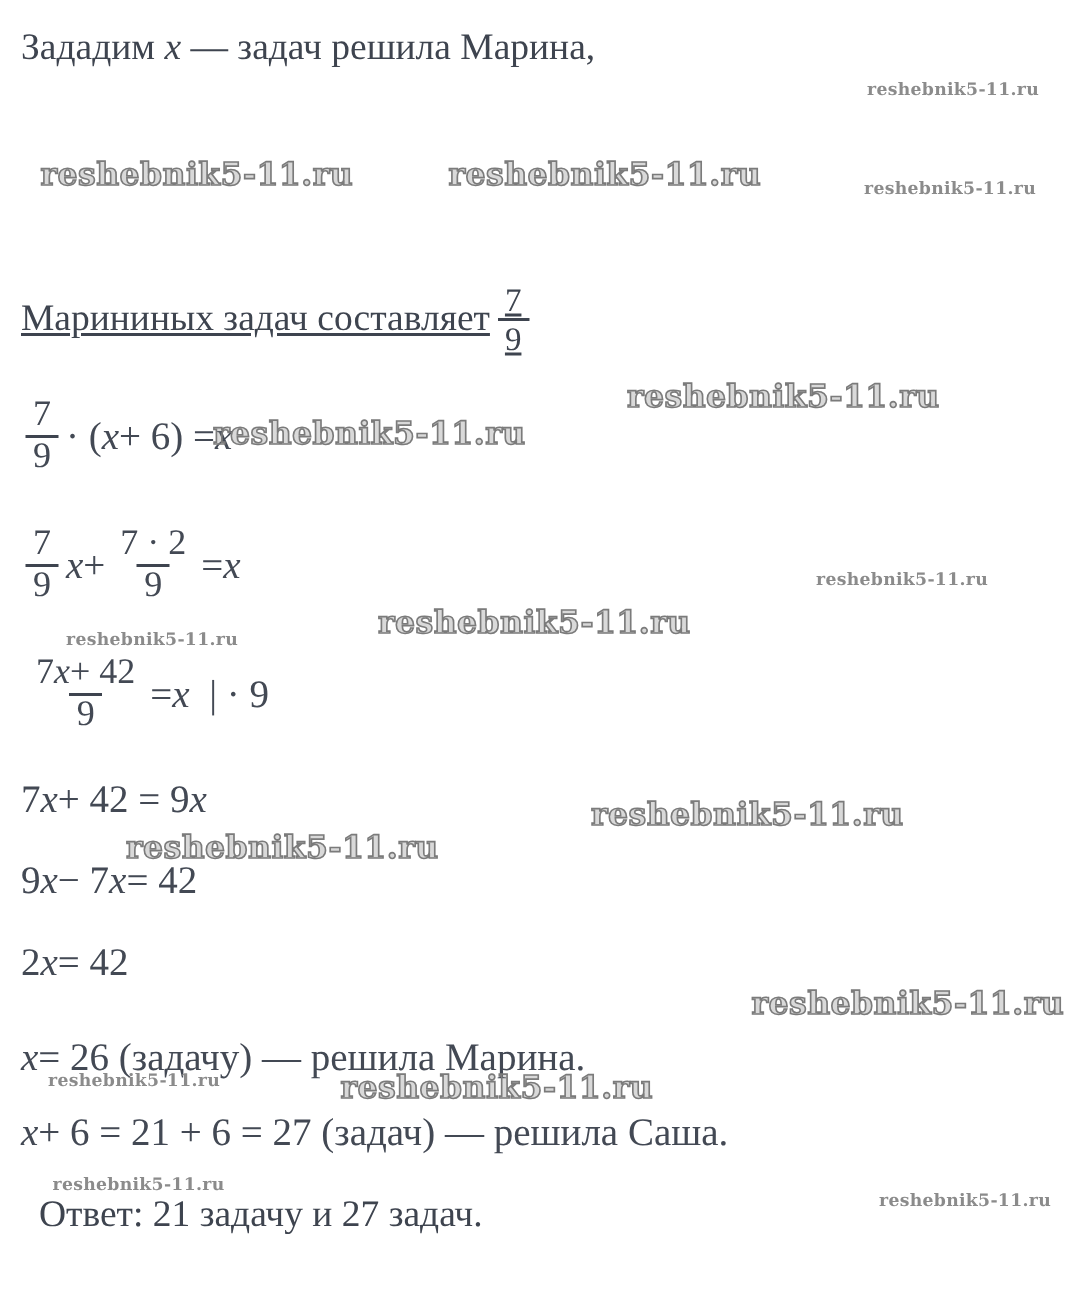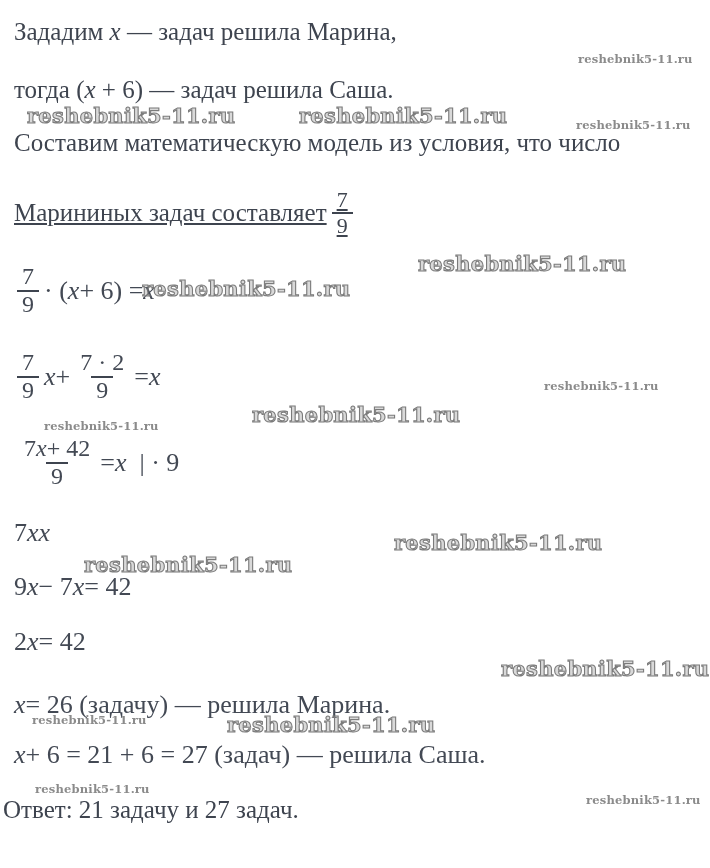--- a/index.html
+++ b/index.html
@@ -33,27 +33,25 @@
   }
 </style>
 </head>
 <body>
 
 <div id="page">
 
   <div class="abs txt" style="left:14px;top:18px;"><span>Зададим </span><span class="var">x</span><span> — задач решила Марина,</span></div>
   <span class="abs wm-sm" style="left:578px;top:52px;">reshebnik5-11.ru</span>
 
-  <div class="abs txt" style="left:14px;top:76px;"><span>тогда (</span><span class="var">x</span><span> + 6) — задач решила Саша.</span></div>
 
   <span class="abs wm-lg" style="left:27px;top:103px;">reshebnik5-11.ru</span>
   <span class="abs wm-lg" style="left:299px;top:103px;">reshebnik5-11.ru</span>
   <span class="abs wm-sm" style="left:576px;top:118px;">reshebnik5-11.ru</span>
 
-  <div class="abs txt" style="left:14px;top:129px;"><span>Составим математическую модель из условия, что число</span></div>
 
   <div class="abs txt" style="left:14px;top:178px;display:flex;align-items:center;height:70px;text-decoration:underline;">
       <span>Марининых задач составляет</span>
       <span class="frac">
         <span class="num">
           <span>7</span>
         </span>
         <span class="den">
           <span>9</span>
         </span>
@@ -117,20 +115,21 @@
         </span>
       </span>
       <span> = </span>
       <span class="var">x</span>
       <span> | · 9</span>
     </div>
 
   <div class="abs math" style="left:14px;top:518px;">
       <span>7</span>
       <span class="var">x</span>
+      <span> + 42 = 9</span>
       <span class="var">x</span>
     </div>
   <span class="abs wm-lg" style="left:394px;top:530px;">reshebnik5-11.ru</span>
   <span class="abs wm-lg" style="left:84px;top:552px;">reshebnik5-11.ru</span>
 
   <div class="abs math" style="left:14px;top:572px;">
       <span>9</span>
       <span class="var">x</span>
       <span> − 7</span>
       <span class="var">x</span>
@@ -152,15 +151,15 @@
   <span class="abs wm-lg" style="left:227px;top:712px;">reshebnik5-11.ru</span>
 
   <div class="abs math" style="left:14px;top:740px;">
       <span class="var">x</span>
       <span> + 6 = 21 + 6 = 27 (задач) — решила Саша.</span>
     </div>
 
   <span class="abs wm-sm" style="left:35px;top:782px;">reshebnik5-11.ru</span>
   <span class="abs wm-sm" style="left:586px;top:793px;">reshebnik5-11.ru</span>
 
-  <div class="abs txt" style="left:3px;top:796px;text-align:right;"><span>Ответ: 21 задачу и 27 задач.</span></div>
+  <div class="abs txt" style="left:26px;top:796px;text-align:right;"><span>Ответ: 21 задачу и 27 задач.</span></div>
 
 </div>
 
 </body></html>

